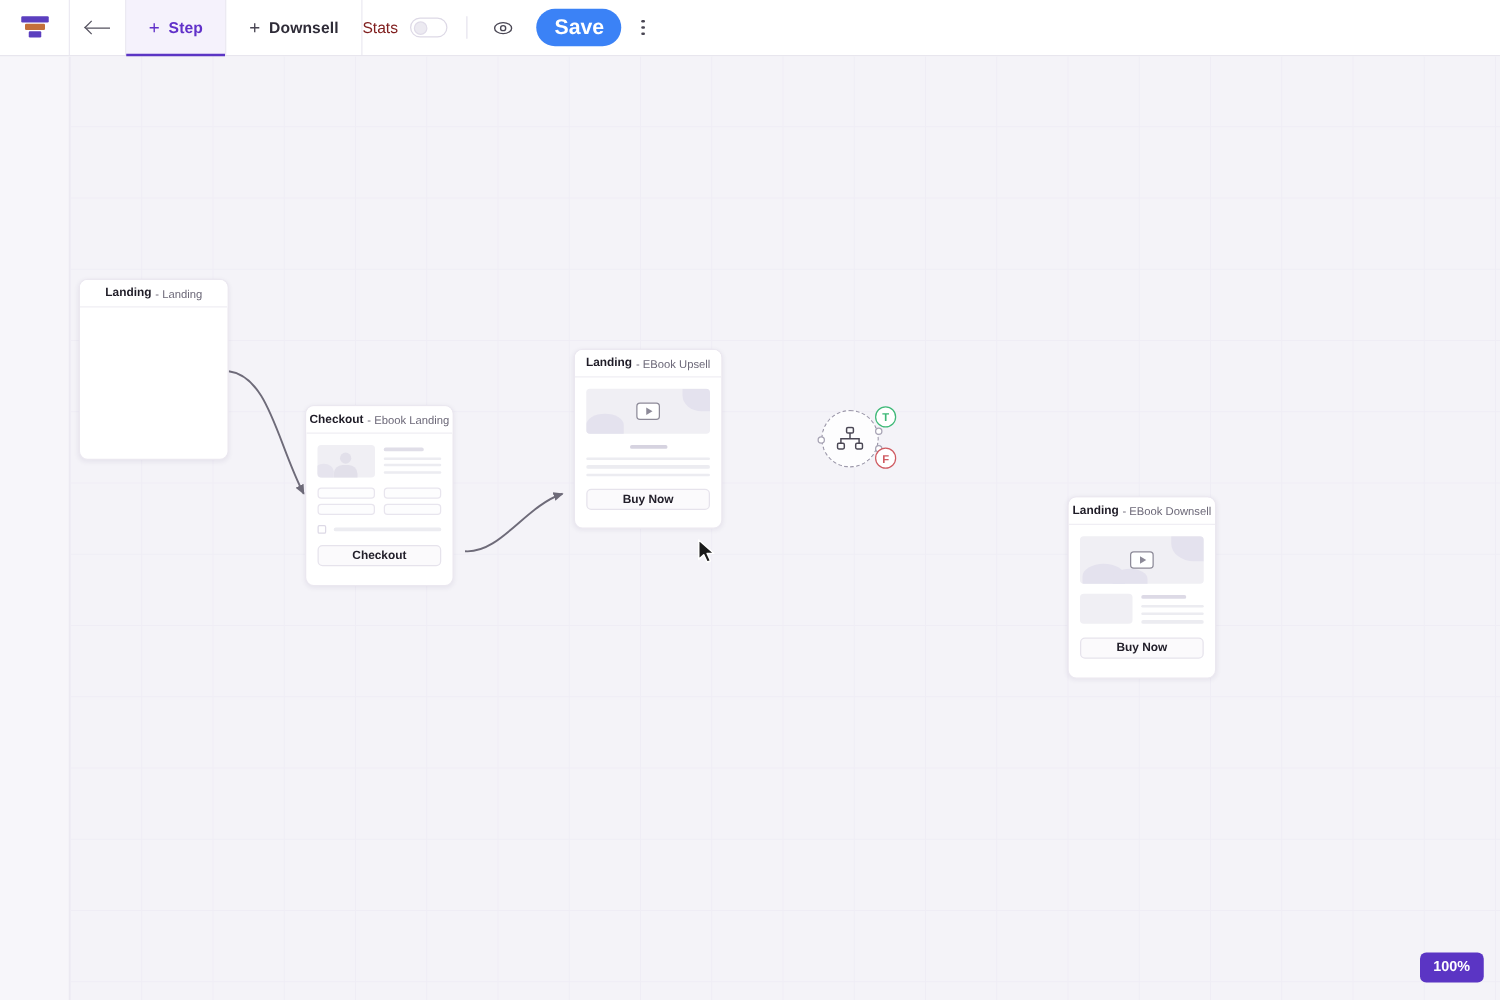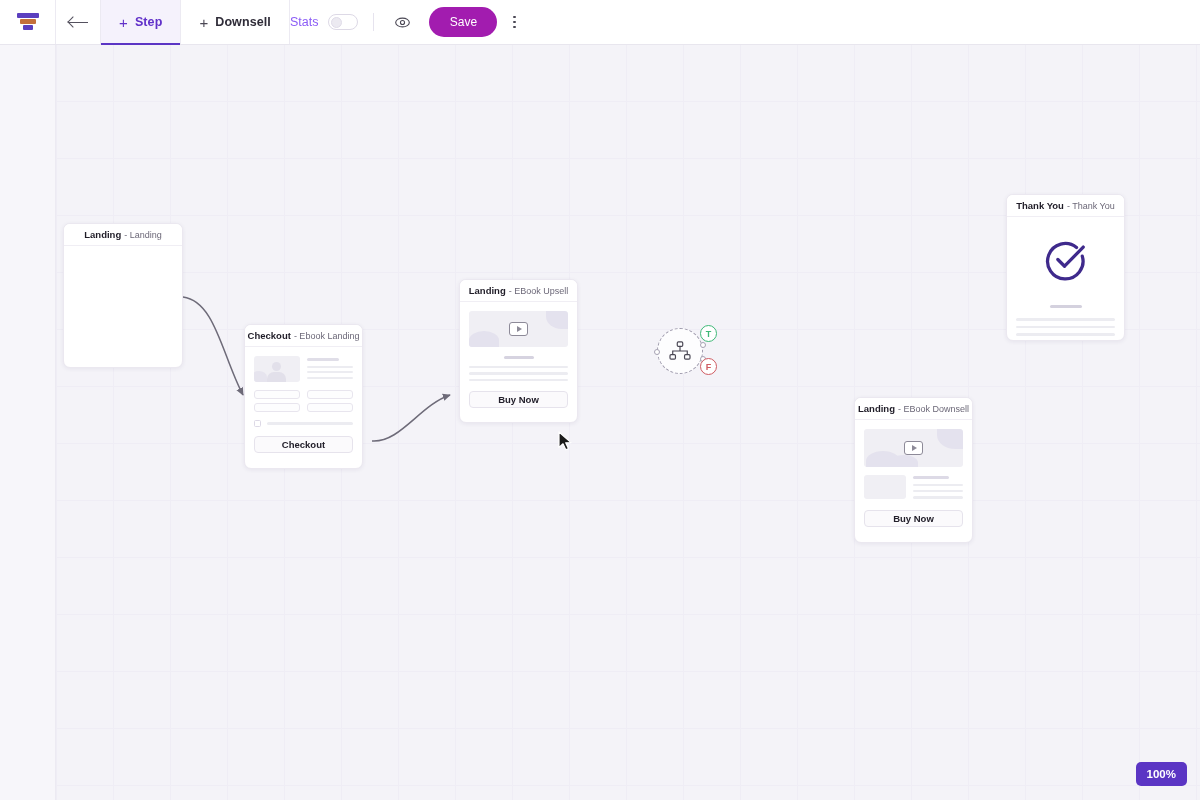--- a/index.html
+++ b/index.html
@@ -74,38 +74,38 @@
   }
   .fn-label { font-size: 12.5px; font-weight: 700; color: #232029; }
   .fn-value { font-size: 12.5px; color: #6e6a7a; font-weight: 400; }
   .edit-btn {
     width: 25px; height: 23px; border: 1px solid #e3e0ea; border-radius: 4px;
     background: #faf9fc; display: flex; align-items: center; justify-content: center;
     cursor: pointer; margin-left: 4px;
   }
 
   .header-right { display: flex; align-items: center; gap: 0; padding-right: 11px; }
-  .stats-label { font-size: 12.5px; color: #8b5cf6; margin-right: 10px; }
+  .stats-label { font-size: 12.5px; color: #7f1d1d; margin-right: 10px; }
   .toggle {
     width: 30px; height: 16px; border-radius: 9px;
     background: #ffffff; border: 1px solid #ddd9e6;
     position: relative; cursor: pointer;
   }
   .toggle-knob {
     position: absolute; left: 1.5px; top: 1.5px;
     width: 11px; height: 11px; border-radius: 50%;
     background: #eceaf1; border: 1px solid #e0dce9;
   }
   .vdiv { width: 1px; height: 18px; background: #e6e3ee; margin: 0 15px; }
   .eye-btn { width: 26px; height: 26px; display: flex; align-items: center; justify-content: center; cursor: pointer; }
   .save-btn {
     margin-left: 14px;
     width: 68px; height: 30px; border-radius: 15px;
-    background: #a21caf; color: #fff;
-    font-size: 12px; font-weight: 400;
+    background: #3b82f6; color: #fff;
+    font-size: 17px; font-weight: 700;
     display: flex; align-items: center; justify-content: center;
     cursor: pointer; border: none;
     font-family: "Liberation Sans", sans-serif;
   }
   .kebab {
     width: 22px; height: 26px; margin-left: 6px; cursor: pointer;
     display: flex; flex-direction: column; align-items: center; justify-content: center; gap: 2.5px;
   }
   .kebab i { width: 2.6px; height: 2.6px; border-radius: 50%; background: #4a4754; display: block; }
 
@@ -367,38 +367,20 @@
           <span class="wf-line" style="display:block; width:72%; height:2.8px; background:#dddae6; margin-bottom:5px;"></span>
           <span class="wf-line" style="display:block; height:2.3px; margin-bottom:4px;"></span>
           <span class="wf-line" style="display:block; height:2.3px; margin-bottom:4px;"></span>
           <span class="wf-line" style="display:block; height:2.3px;"></span>
         </div>
       </div>
       <div class="wf-btn" style="height:17px;">Buy Now</div>
     </div>
   </div>
 
-  <div class="node" style="left:1006px; top:149px; width:119px; height:147px;">
-    <div class="node-head">
-      <span class="node-title">Thank You</span>
-      <span class="node-sub">- Thank You</span>
-    </div>
-    <div class="node-body" style="padding-top:20px;">
-      <div style="display:flex; justify-content:center; margin-bottom:22px;">
-        <svg width="46" height="46" viewBox="0 0 48 48">
-          <path d="M41 20 A18.5 18.5 0 1 1 35 11" fill="none" stroke="#3f2a8c" stroke-width="3.4" stroke-linecap="round"></path>
-          <path d="M15.5 23.5 L22.5 30.5 L42 10.5" fill="none" stroke="#3f2a8c" stroke-width="3.4" stroke-linecap="round" stroke-linejoin="round"></path>
-        </svg>
-      </div>
-      <div class="wf-line" style="width:32px; height:3.2px; margin:0 auto 10px auto; background:#d4d1de;"></div>
-      <div class="wf-line" style="height:2.5px; margin-bottom:5px;"></div>
-      <div class="wf-line" style="height:2.5px; margin-bottom:5px;"></div>
-      <div class="wf-line" style="height:2.5px;"></div>
-    </div>
-  </div>
 
   <svg class="cursor" style="left:558px; top:386px;" width="16" height="22" viewBox="0 0 16 22">
     <path d="M1 1 L1 16.5 L5 12.8 L7.8 18.8 L10.4 17.6 L7.7 11.8 L13 11.6 Z" fill="#1a1a1a" stroke="#ffffff" stroke-width="1.2" stroke-linejoin="round"></path>
   </svg>
 
   <div class="zoom-badge">100%</div>
 
 </div>
 
 </body></html>

